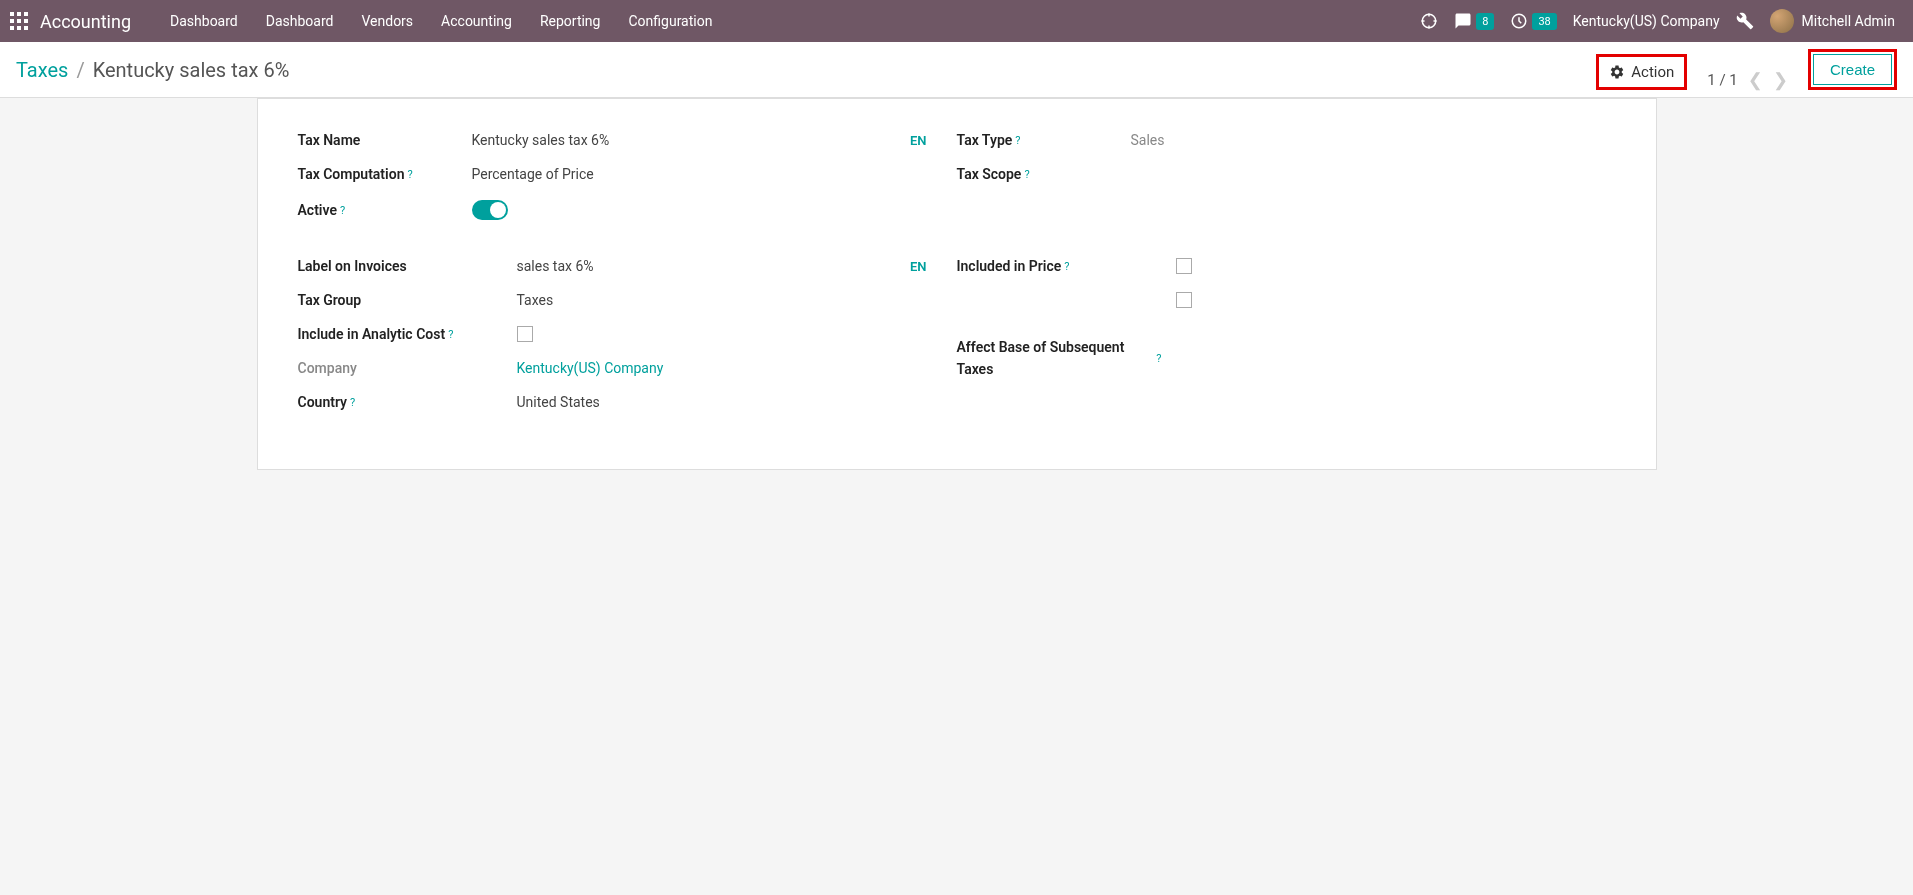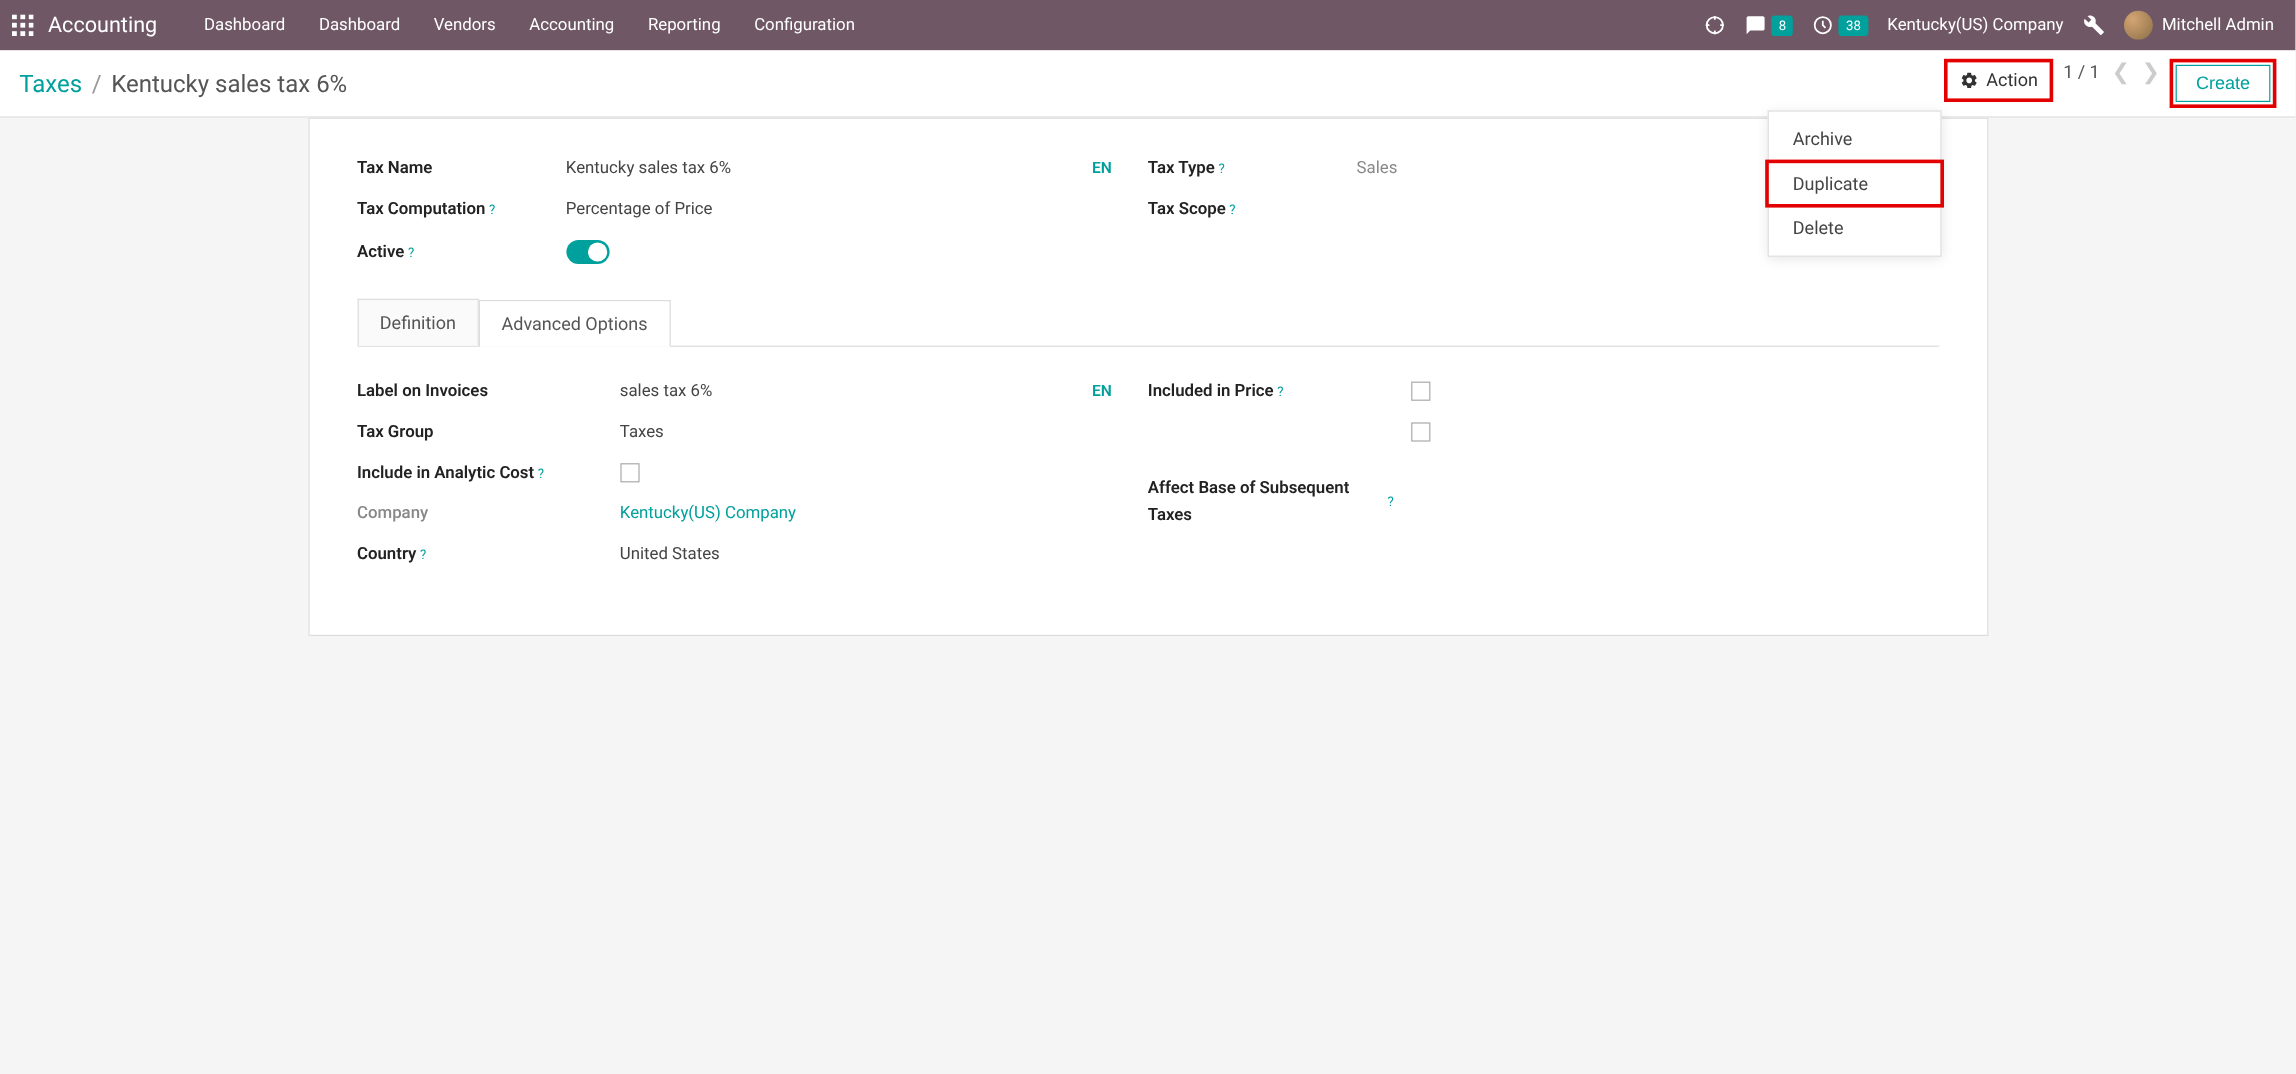--- a/index.html
+++ b/index.html
@@ -12,21 +12,21 @@
     .top-nav .spacer { flex: 1; }
     .top-nav .right-item { display: flex; align-items: center; margin: 0 8px; font-size: 14px; }
     .top-nav .badge { background: #00a09d; color: #fff; padding: 2px 6px; border-radius: 3px; font-size: 11px; margin-left: 4px; }
     .avatar { width: 24px; height: 24px; border-radius: 50%; background: radial-gradient(circle at 30% 30%, #d4a574, #8b6f47); margin-right: 8px; }
     
     .control-panel { background: #fff; border-bottom: 1px solid #ddd; height: 56px; display: flex; align-items: center; padding: 0 16px; position: relative; }
     .breadcrumb { display: flex; align-items: center; font-size: 20px; }
     .breadcrumb .link { color: #00a09d; cursor: pointer; }
     .breadcrumb .sep { margin: 0 8px; color: #999; }
     .breadcrumb .current { color: #555; }
-    .control-right { margin-left: auto; display: flex; align-items: flex-start; gap: 8px; }
+    .control-right { margin-left: auto; display: flex; align-items: flex-end; gap: 20px; }
     
     .action-btn { display: flex; align-items: center; gap: 6px; padding: 6px 10px; cursor: pointer; font-size: 15px; }
     .highlight-red { border: 3px solid #e30000; }
     .pager { display: flex; align-items: center; gap: 10px; color: #555; font-size: 15px; }
     .pager .nav-arrow { color: #ccc; font-size: 18px; cursor: pointer; }
     .create-btn { border: 1px solid #00a09d; color: #00a09d; background: #fff; padding: 6px 16px; font-size: 15px; cursor: pointer; }
     
     .dropdown-menu { position: absolute; top: 50px; right: 295px; background: #fff; border: 1px solid #ddd; box-shadow: 0 2px 10px rgba(0,0,0,0.1); width: 145px; z-index: 100; padding: 6px 0; }
     .dropdown-item { padding: 8px 20px; cursor: pointer; font-size: 15px; color: #444; }
     
@@ -134,25 +134,20 @@
     <div class="pager">
       <span>1 / 1</span>
       <span class="nav-arrow">❮</span>
       <span class="nav-arrow">❯</span>
     </div>
     <div class="highlight-red" style="padding:2px;">
       <button class="create-btn">Create</button>
     </div>
   </div>
 
-  <div class="dropdown-menu">
-    <div class="dropdown-item">Archive</div>
-    <div class="dropdown-item highlight-red" style="margin:0 -3px;">Duplicate</div>
-    <div class="dropdown-item">Delete</div>
-  </div>
 </div>
 
 <div class="main-content">
   <div class="form-card">
 
     <div class="field-row-container">
       <div class="field-col">
         <div class="field-row">
           <span class="field-label">Tax Name</span>
           <span class="field-value">Kentucky sales tax 6%</span>
@@ -183,24 +178,20 @@
         </div>
         <div class="field-row">
           <span class="field-label">
               <span>Tax Scope</span>
               <span class="help-q">?</span>
             </span>
         </div>
       </div>
     </div>
 
-    <div class="tabs">
-      <div class="tab">Definition</div>
-      <div class="tab active">Advanced Options</div>
-    </div>
 
     <div class="tab-content">
       <div class="field-row-container">
         <div class="field-col">
           <div class="field-row">
             <span class="field-label">Label on Invoices</span>
             <span class="field-value">sales tax 6%</span>
             <span class="en-badge">EN</span>
           </div>
           <div class="field-row">

